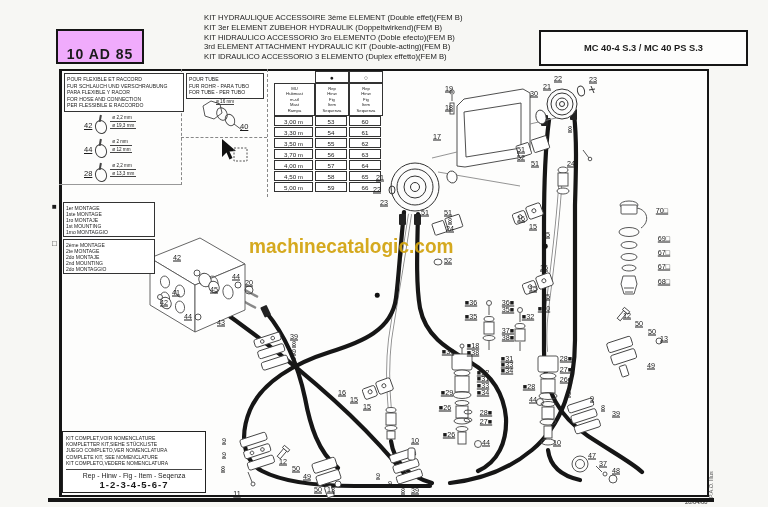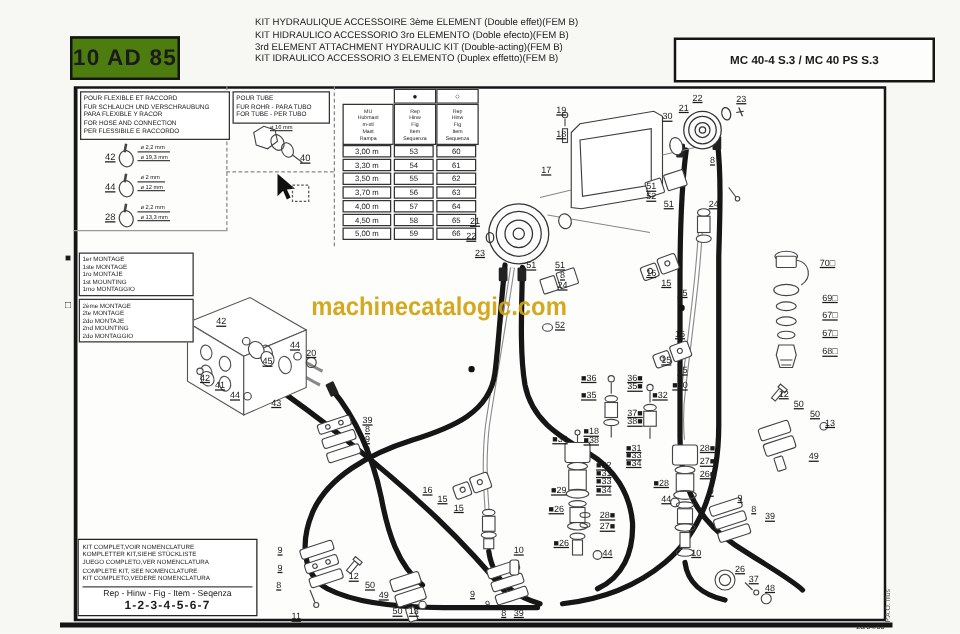--- a/index.html
+++ b/index.html
@@ -2,21 +2,21 @@
 <html><head>
 <meta charset="utf-8">
 <style>
   html,body{margin:0;padding:0}
   body{width:768px;height:507px;background:#f7f7f4;font-family:"Liberation Sans",sans-serif;color:#1b1b1b;position:relative;overflow:hidden}
   .abs{position:absolute}
   #frame{left:59px;top:69px;width:645px;height:424px;border:2px solid #151515;border-left-width:3px;background:#fdfdfc;z-index:0}
   #botbar{left:48px;top:498px;width:666px;height:4px;background:#151515;z-index:4}
   #dsvg{left:0;top:0;z-index:1}
   #watermark{left:249px;top:234px;font-size:20.5px;font-weight:bold;color:#d2a30f;transform:scaleX(.93);transform-origin:left top;opacity:.93;z-index:2;white-space:nowrap}
-  #code-box{left:56px;top:29px;width:84px;height:31px;border:2px solid #151515;display:flex;align-items:center;justify-content:center;font-weight:bold;font-size:18px;letter-spacing:1px;background:#4d7c0f;z-index:3}
+  #code-box{left:56px;top:29px;width:84px;height:31px;border:2px solid #151515;display:flex;align-items:flex-end;justify-content:center;font-weight:bold;font-size:14px;letter-spacing:1px;background:#f0abfc;z-index:3}
   #model-box{left:539px;top:30px;width:205px;height:32px;border:2px solid #151515;display:flex;align-items:center;justify-content:center;font-weight:bold;font-size:9.3px;background:#fdfdfc;z-index:3}
   #titles{left:204px;top:13px;font-size:7.7px;line-height:9.8px;z-index:3}
   #hose-box{left:64px;top:73px;width:114px;border:1px solid #333;padding:2px;font-size:5.1px;line-height:6.6px;background:#fff;z-index:3}
   #tube-box{left:186px;top:73px;width:72px;border:1px solid #333;padding:2px;font-size:5.1px;line-height:6.6px;background:#fff;z-index:3}
   #clamp-list{left:84px;top:115px;width:100px;height:74px;z-index:3}
   .clamp-row{position:absolute;left:0;display:flex;align-items:flex-start}
   .cnum{font-size:7.5px;text-decoration:underline;margin-right:3px;margin-top:6px}
   .clamp-glyph{width:10px;height:12px;border:1.2px solid #444;border-radius:50%;transform:rotate(-18deg);margin-top:5px;position:relative;flex:none}
   .clamp-glyph::before{content:"";position:absolute;left:6px;top:-6px;width:1.5px;height:7px;background:#444;transform:rotate(28deg)}
   .cdims{margin-left:3px;font-size:4.6px;line-height:5.2px}
@@ -313,20 +313,21 @@
   </g>
 </svg>
 
 <div class="abs" id="watermark">machinecatalogic.com</div>
 
 <div class="abs" id="code-box">
     <span>10 AD 85</span>
   </div>
 <div class="abs" id="titles">
     <div class="ln">KIT HYDRAULIQUE ACCESSOIRE 3ème ELEMENT (Double effet)(FEM B)</div>
+    <div class="ln">KIT 3er ELEMENT ZUBEHOR HYDRAULIK (Doppeltwirkend)(FEM B)</div>
     <div class="ln">KIT HIDRAULICO ACCESSORIO 3ro ELEMENTO (Doble efecto)(FEM B)</div>
     <div class="ln">3rd ELEMENT ATTACHMENT HYDRAULIC KIT (Double-acting)(FEM B)</div>
     <div class="ln">KIT IDRAULICO ACCESSORIO 3 ELEMENTO (Duplex effetto)(FEM B)</div>
   </div>
 <div class="abs" id="model-box">
     <span>MC 40-4 S.3 / MC 40 PS S.3</span>
   </div>
 
 <div class="abs" id="hose-box">
     <div class="ln">POUR FLEXIBLE ET RACCORD</div>
@@ -491,21 +492,21 @@
     <span class="co" style="left: 662px; top: 210px;">70□</span>
     <span class="co" style="left: 664px; top: 238px;">69□</span>
     <span class="co" style="left: 664px; top: 252px;">67□</span>
     <span class="co" style="left: 664px; top: 266px;">67□</span>
     <span class="co" style="left: 664px; top: 281px;">68□</span>
     <span class="co" style="left: 177px; top: 257px;">42</span>
     <span class="co" style="left: 214px; top: 261px; margin-top: 28px;">45</span>
     <span class="co" style="left: 236px; top: 276px;">44</span>
     <span class="co" style="left: 249px; top: 282px;">20</span>
     <span class="co" style="left: 164px; top: 302px;">42</span>
-    <span class="co" style="left: 176px; top: 308px;">41</span>
+    <span class="co" style="left: 176px; top: 292px;">41</span>
     <span class="co" style="left: 188px; top: 316px;">44</span>
     <span class="co" style="left: 200px; top: 322px; margin-left: 21px;">43</span>
     <span class="co" style="left: 294px; top: 336px;">39</span>
     <span class="co" style="left: 294px; top: 343px;">8</span>
     <span class="co" style="left: 294px; top: 351px;">9</span>
     <span class="co" style="left: 294px; top: 359px;">9</span>
     <span class="co" style="left: 471px; top: 302px;">■36</span>
     <span class="co" style="left: 508px; top: 302px;">36■</span>
     <span class="co" style="left: 508px; top: 309px;">35■</span>
     <span class="co" style="left: 471px; top: 316px;">■35</span>
@@ -537,21 +538,21 @@
     <span class="co" style="left: 557px; top: 442px;">10</span>
     <span class="co" style="left: 627px; top: 315px;">12</span>
     <span class="co" style="left: 639px; top: 323px;">50</span>
     <span class="co" style="left: 652px; top: 331px;">50</span>
     <span class="co" style="left: 664px; top: 338px;">13</span>
     <span class="co" style="left: 651px; top: 365px;">49</span>
     <span class="co" style="left: 569px; top: 393px;">9</span>
     <span class="co" style="left: 592px; top: 398px;">9</span>
     <span class="co" style="left: 603px; top: 407px;">8</span>
     <span class="co" style="left: 616px; top: 413px;">39</span>
-    <span class="co" style="left: 592px; top: 455px;">26</span>
+    <span class="co" style="left: 592px; top: 455px;">47</span>
     <span class="co" style="left: 603px; top: 463px;">37</span>
     <span class="co" style="left: 616px; top: 470px;">48</span>
     <span class="co" style="left: 342px; top: 392px;">16</span>
     <span class="co" style="left: 354px; top: 399px;">15</span>
     <span class="co" style="left: 367px; top: 406px;">15</span>
     <span class="co" style="left: 415px; top: 440px;">10</span>
     <span class="co" style="left: 378px; top: 475px;">9</span>
     <span class="co" style="left: 390px; top: 483px;">9</span>
     <span class="co" style="left: 403px; top: 490px;">8</span>
     <span class="co" style="left: 415px; top: 490px;">39</span>

